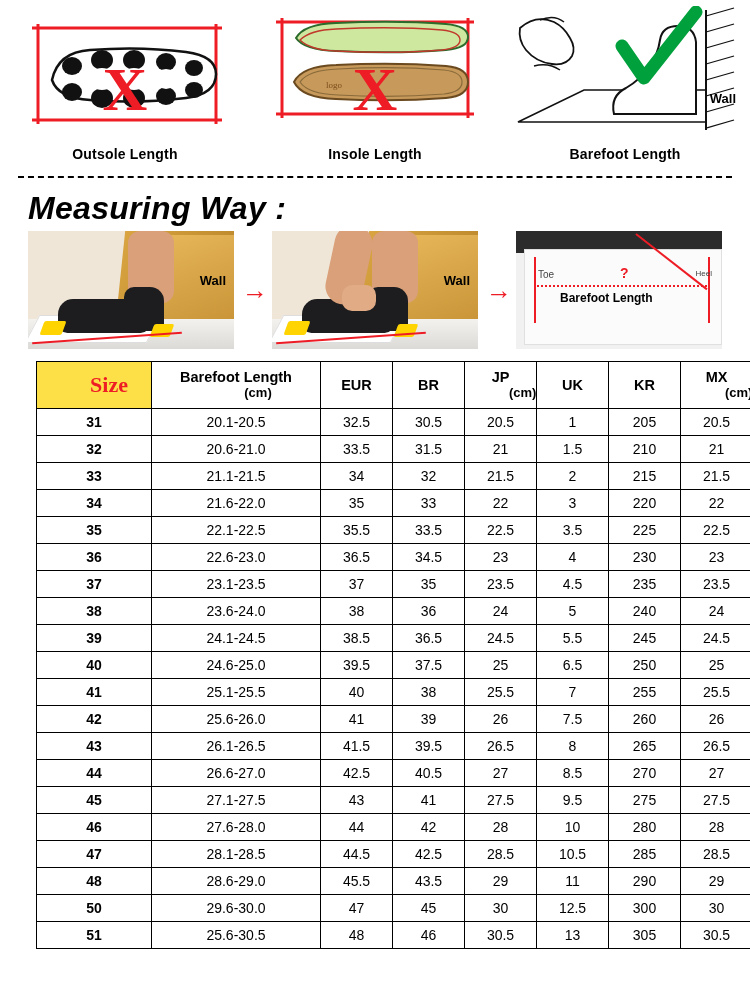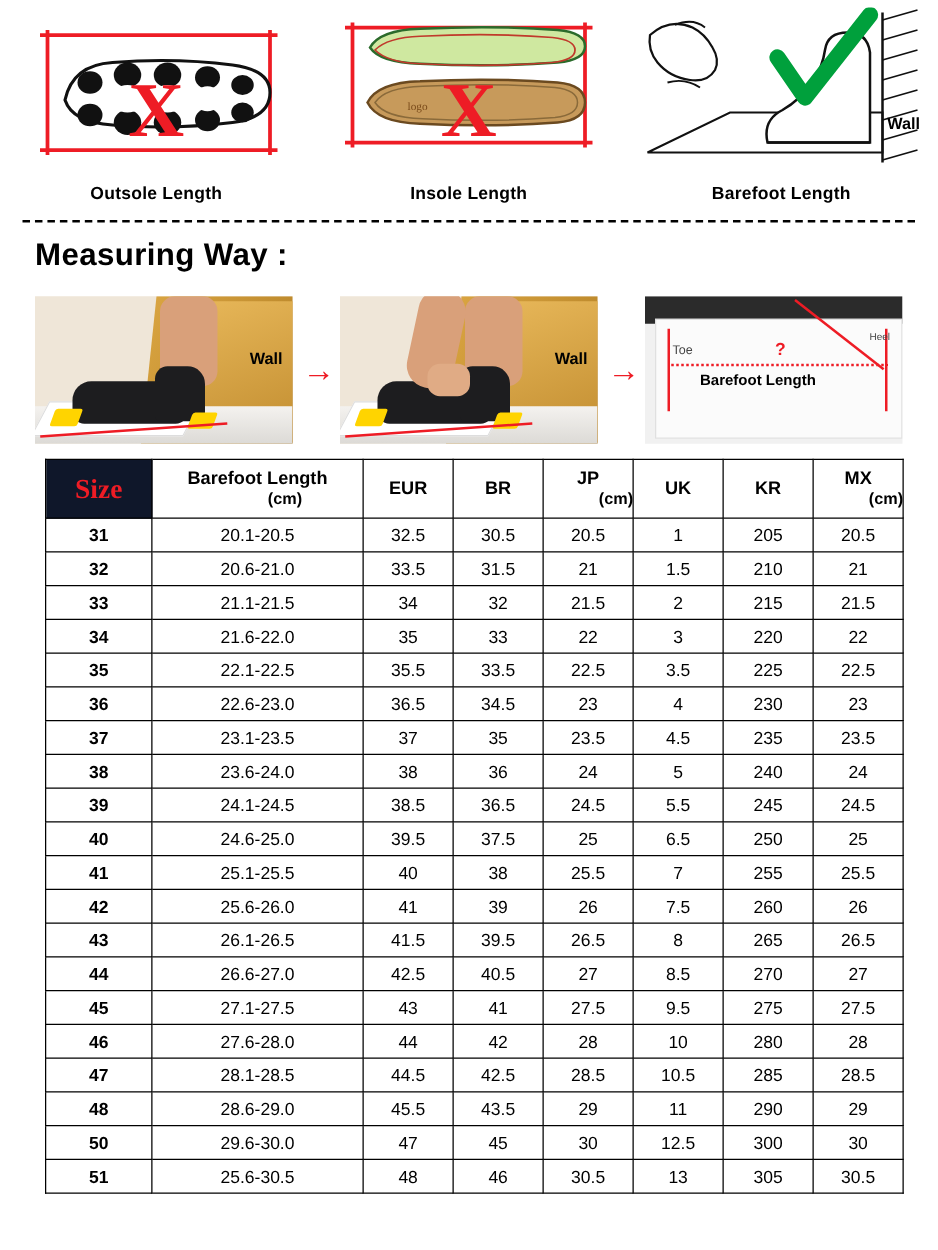--- a/index.html
+++ b/index.html
@@ -65,24 +65,25 @@
   
   .divider {
     width: 714px;
     margin: 6px auto 0 auto;
     border-top: 2px dashed #000;
     height: 0;
   }
 
   
   .measuring-title {
-    font-size: 25px;
-    font-weight: bold;
-    margin: 12px 0 16px 28px;
+    font-size: 32px;
+    font-weight: bold;
+    margin: 12px 0 2px 28px;
     letter-spacing: .3px;
+    font-style: italic;
   }
 
   
   .photo-row {
     display: flex;
     gap: 8px;
     padding: 0 28px;
     box-sizing: border-box;
     width: 750px;
     height: 122px;
@@ -247,21 +248,21 @@
     border-left: 2px solid #ee1c25;
   }
   .photo.sheet .v-right {
     position: absolute; left: 192px; top: 26px; width: 0; height: 66px;
     border-left: 2px solid #ee1c25;
   }
   .photo.sheet .lbl-toe {
     position: absolute; left: 22px; top: 38px; font-size: 10px; color: #444;
   }
   .photo.sheet .lbl-heel {
-    position: absolute; right: 10px; top: 28px; font-size: 8px; color: #444;
+    position: absolute; right: 10px; top: 38px; font-size: 8px; color: #444;
   }
   .photo.sheet .lbl-q {
     position: absolute; left: 104px; top: 34px; font-size: 14px; color: #ee1c25; font-weight: bold;
   }
   .photo.sheet .lbl-bf {
     position: absolute; left: 44px; top: 60px;
     font-size: 12px; font-weight: bold; color: #000;
   }
   .photo.sheet .diag {
     position: absolute; left: 120px; top: 2px; width: 90px; height: 2px;
@@ -288,24 +289,25 @@
     padding: 0;
   }
   table.size-table thead th {
     font-weight: bold;
     font-size: 14.5px;
     height: 46px;
     line-height: 1.15;
   }
   table.size-table thead th.size-head {
     color: #ee1c25;
-    background: #0f172a;
+    background: #fde047;
     font-size: 22px;
     font-family: "Liberation Serif", serif;
     font-weight: bold;
+    padding-left: 30px;
   }
   table.size-table tbody td.col-size {
     font-weight: bold;
   }
   .hdr-sub {
     display: block;
     font-size: 13px;
     font-weight: bold;
     margin-left: 44px;
   }

